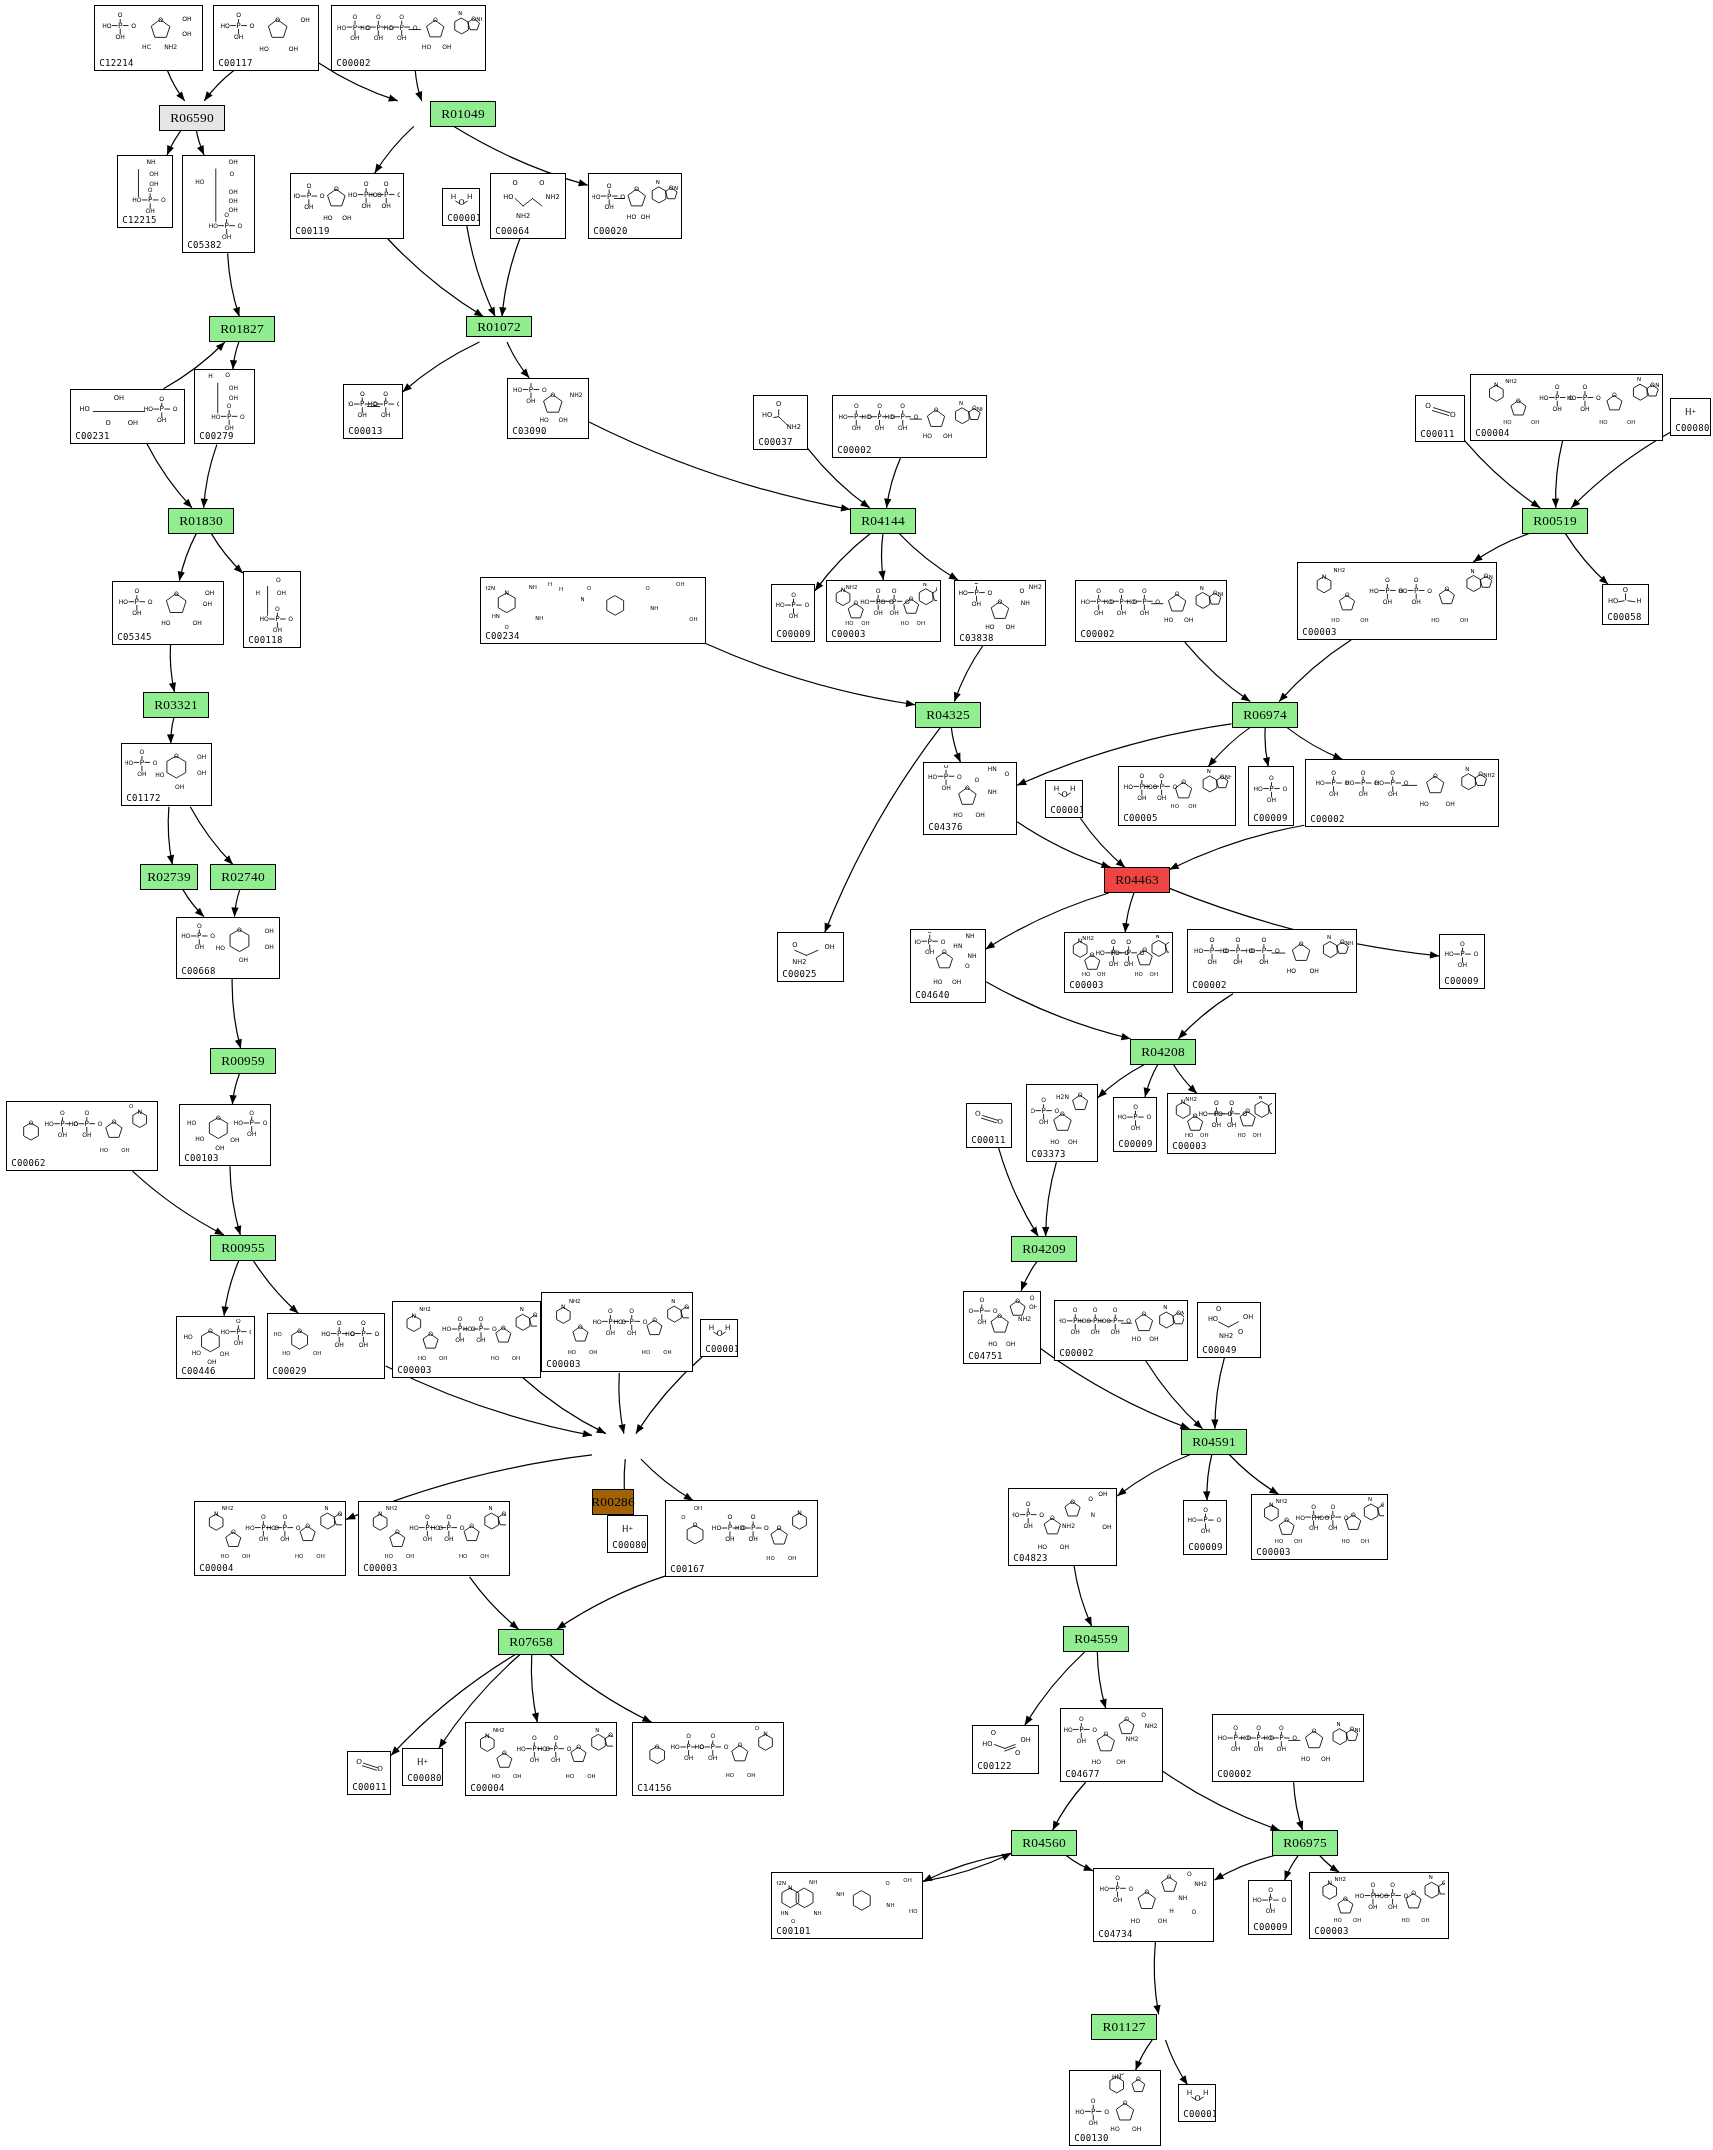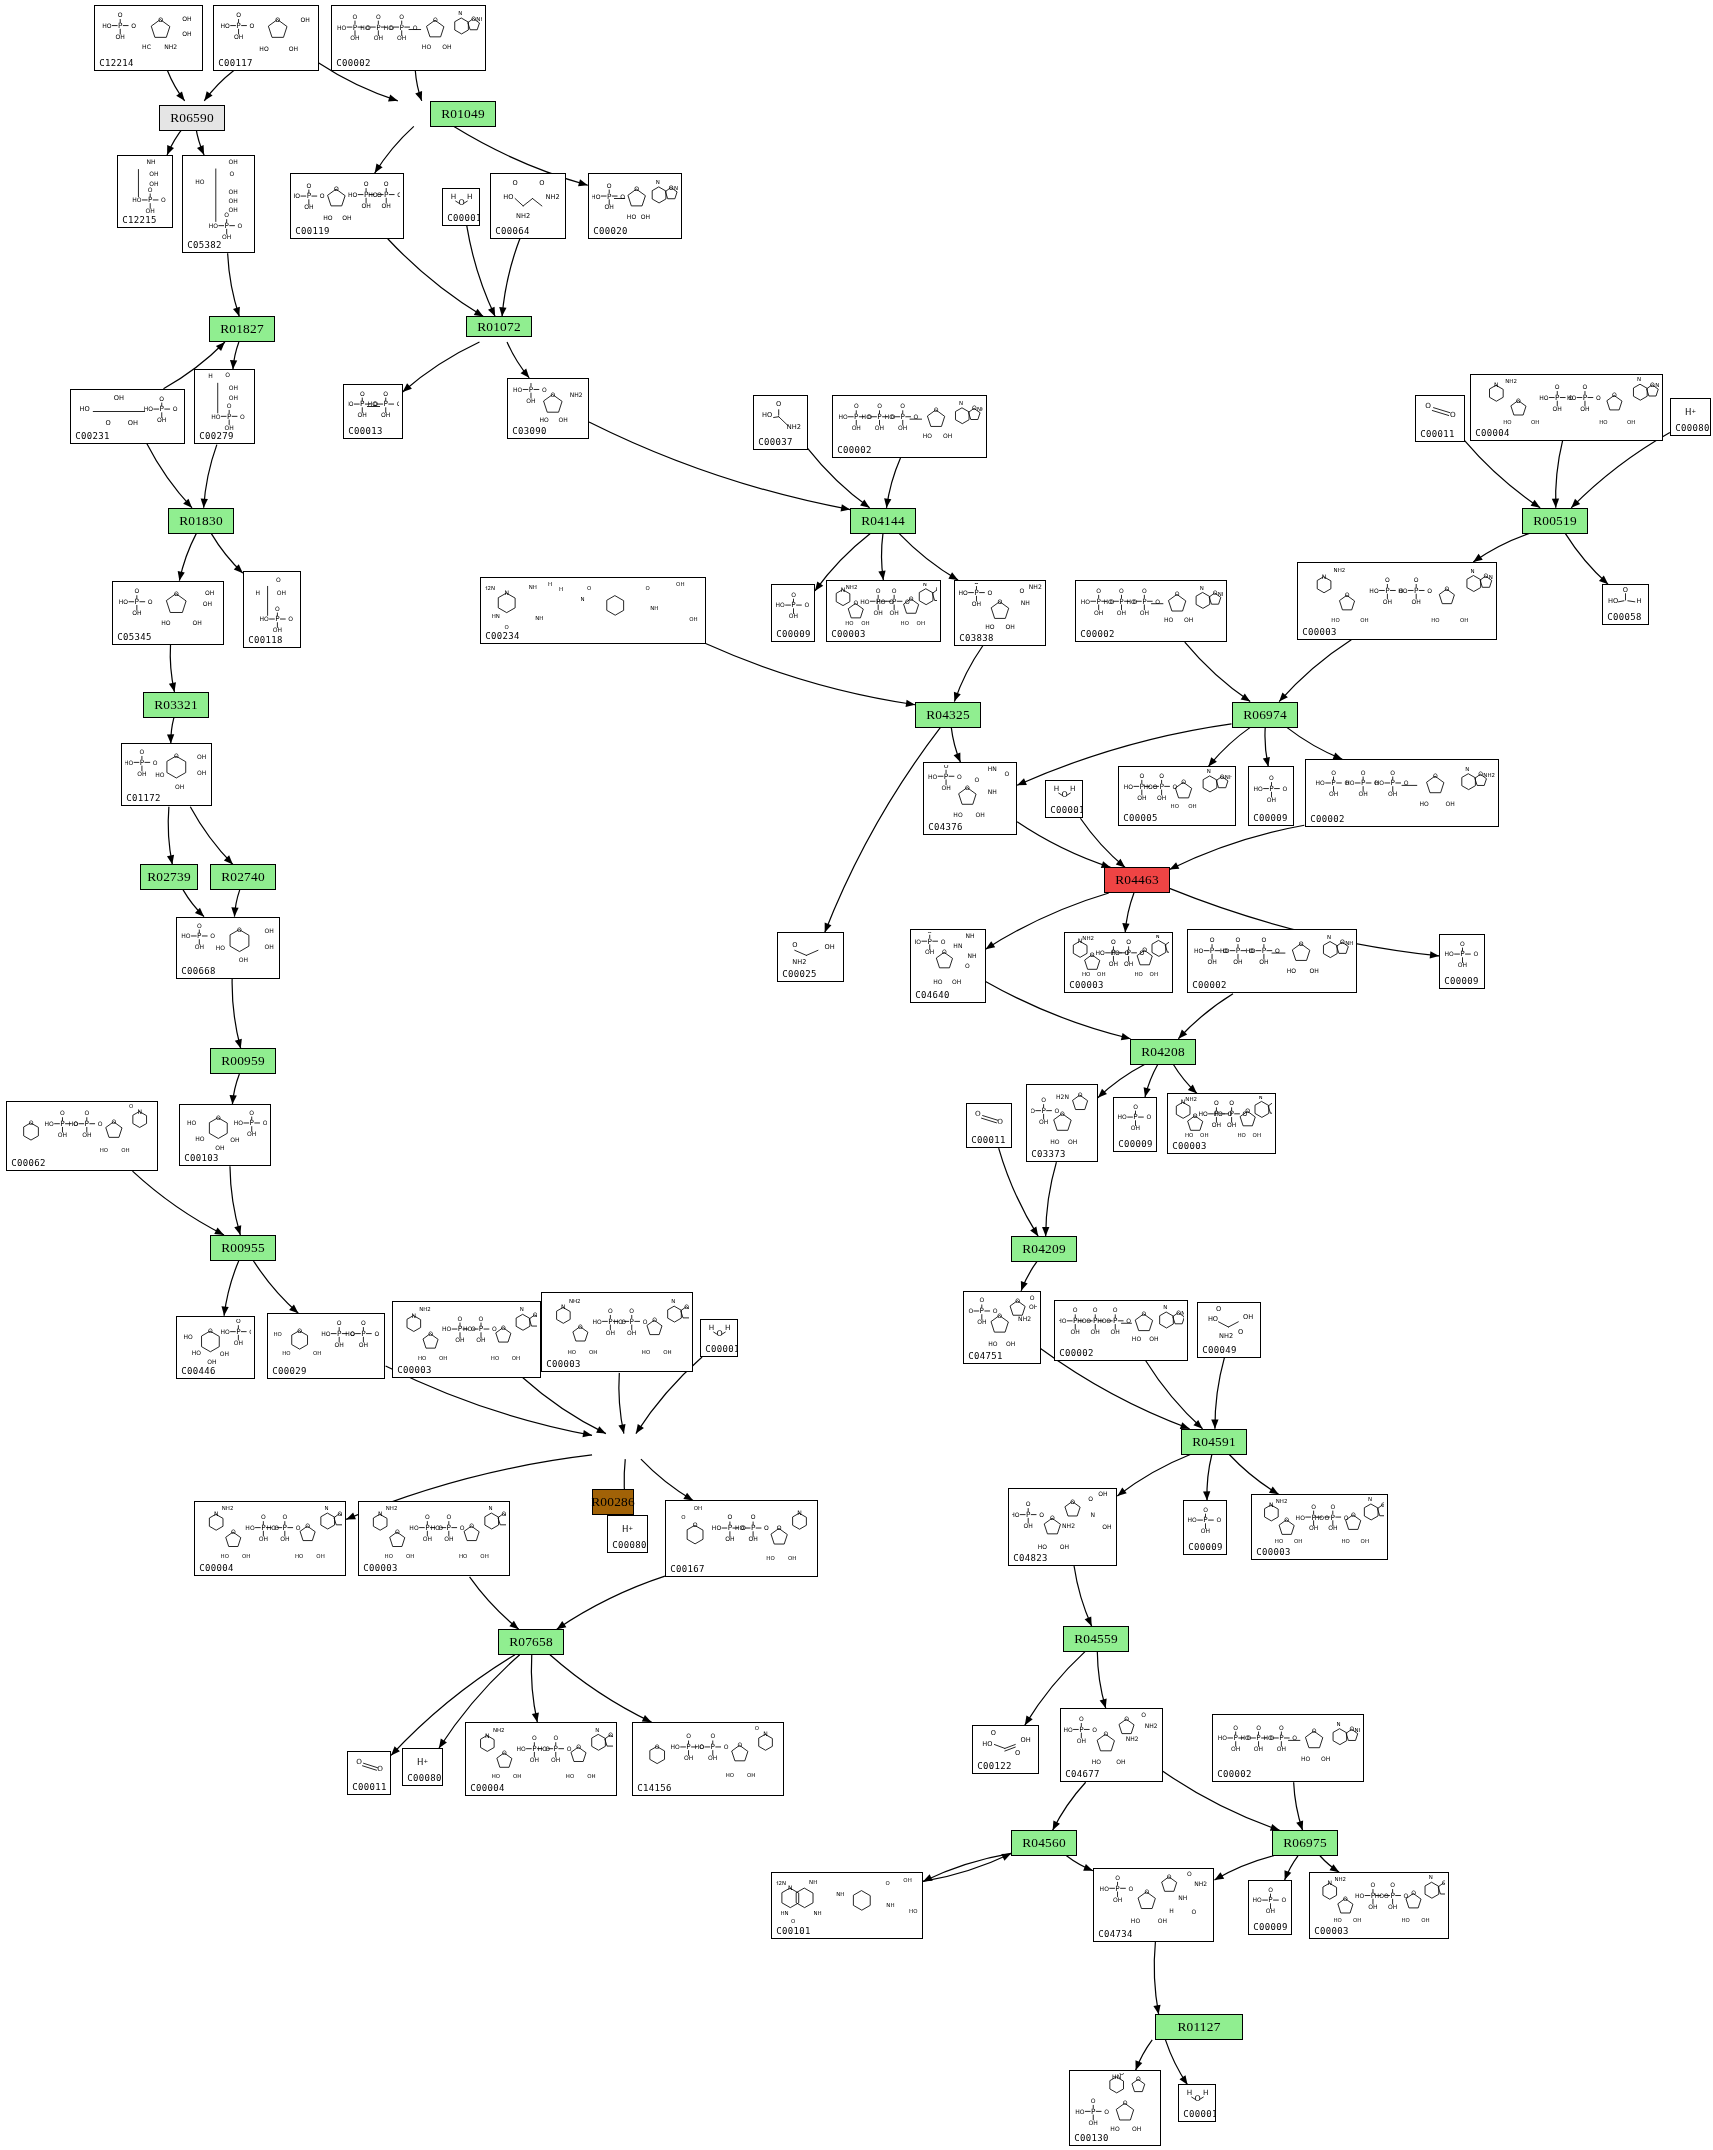--- a/index.html
+++ b/index.html
@@ -2313,15 +2313,15 @@
     <div class="rxn" style="left: 1130px; top: 1039px; width: 66px; height: 25.5px; background: rgb(144, 238, 144);">R04208</div>
     <div class="rxn" style="left: 210px; top: 1048px; width: 66px; height: 25.5px; background: rgb(144, 238, 144);">R00959</div>
     <div class="rxn" style="left: 1011px; top: 1236px; width: 66px; height: 25.5px; background: rgb(144, 238, 144);">R04209</div>
     <div class="rxn" style="left: 210px; top: 1235px; width: 66px; height: 25.5px; background: rgb(144, 238, 144);">R00955</div>
     <div class="rxn" style="left: 592px; top: 1489px; width: 42px; height: 25.5px; background: #a16207;">R00286</div>
     <div class="rxn" style="left: 1181px; top: 1429px; width: 66px; height: 25.5px; background: rgb(144, 238, 144);">R04591</div>
     <div class="rxn" style="left: 1063px; top: 1626px; width: 66px; height: 25.5px; background: rgb(144, 238, 144);">R04559</div>
     <div class="rxn" style="left: 498px; top: 1629px; width: 66px; height: 25.5px; background: rgb(144, 238, 144);">R07658</div>
     <div class="rxn" style="left: 1011px; top: 1830px; width: 66px; height: 25.5px; background: rgb(144, 238, 144);">R04560</div>
     <div class="rxn" style="left: 1272px; top: 1830px; width: 66px; height: 25.5px; background: rgb(144, 238, 144);">R06975</div>
-    <div class="rxn" style="left: 1155px; top: 2014px; width: 88px; height: 25.5px; background: rgb(144, 238, 144);">R01127</div>
+    <div class="rxn" style="left: 1091px; top: 2014px; width: 66px; height: 25.5px; background: rgb(144, 238, 144);">R01127</div>
   </div>
 
 
 </body></html>

